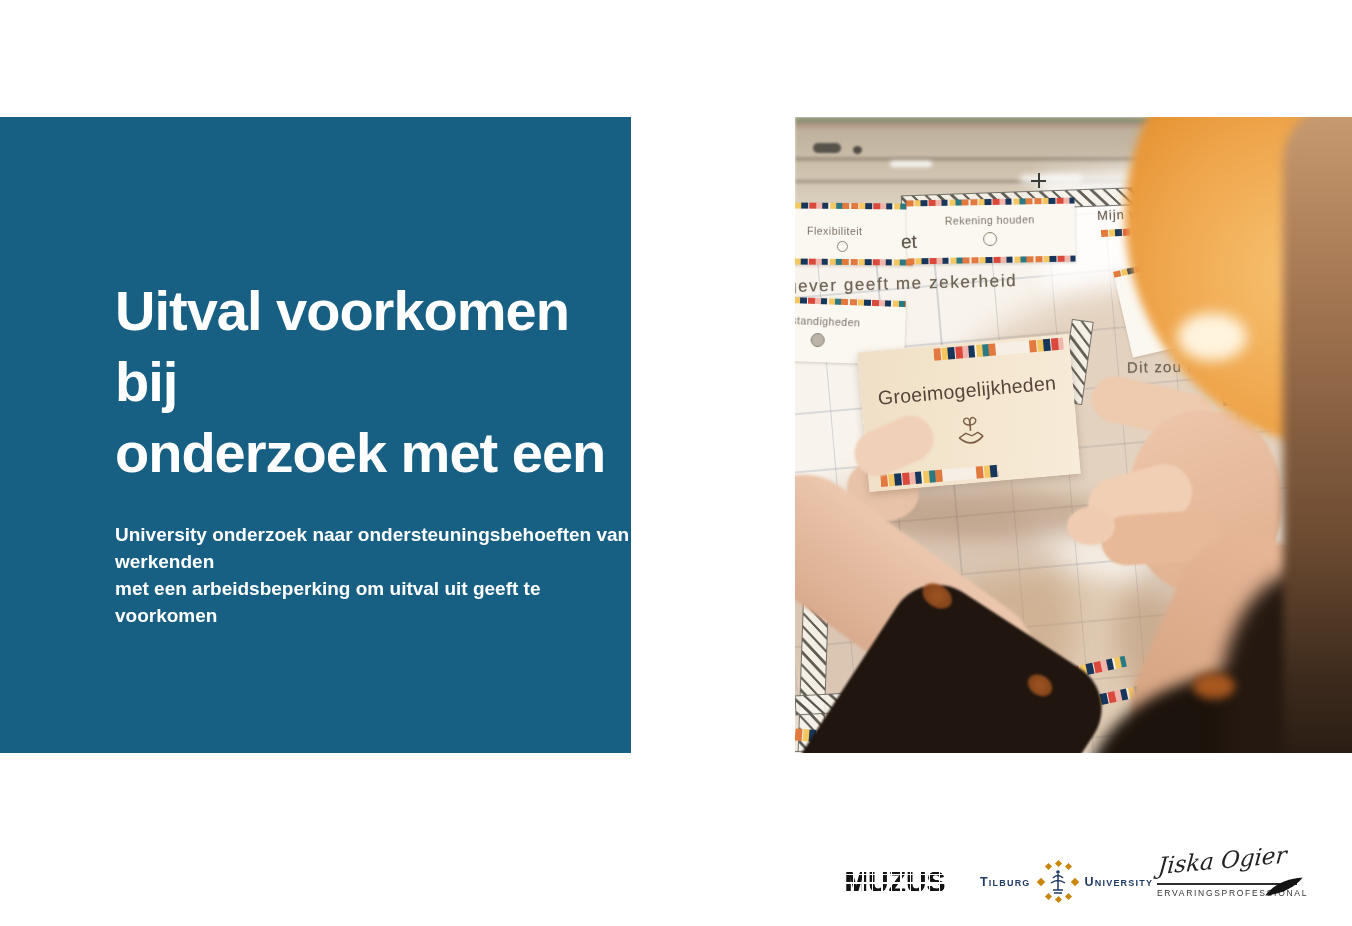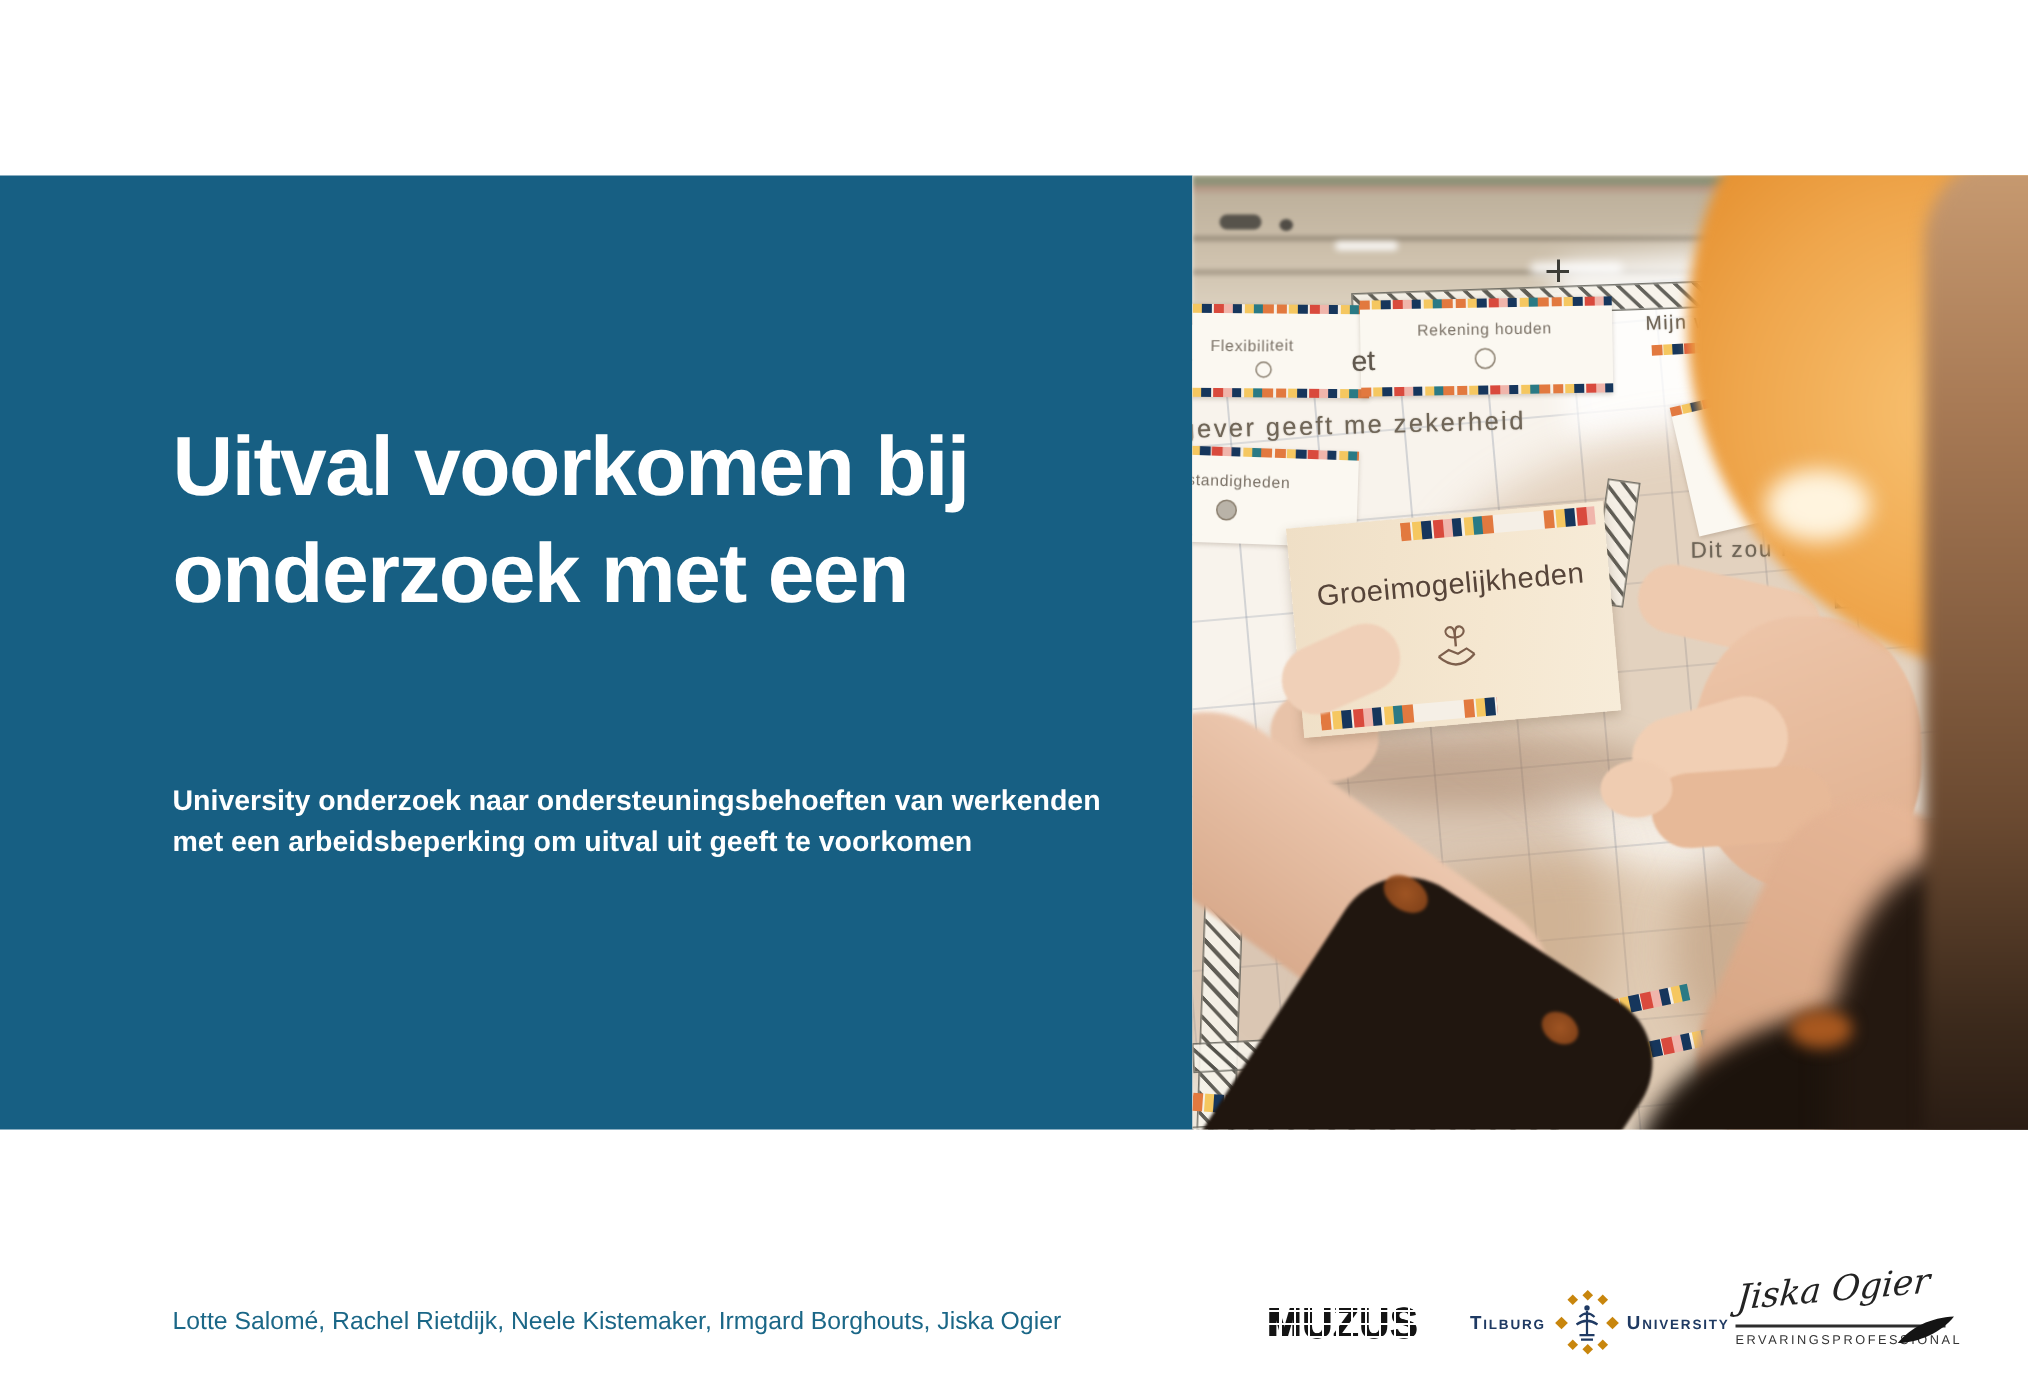--- a/index.html
+++ b/index.html
@@ -1,20 +1,20 @@
 <!DOCTYPE html>
 <html><head>
 <meta charset="utf-8">
 <style>
   html,body{margin:0;padding:0;background:#ffffff;}
   .page{position:relative;width:1352px;height:926px;background:#ffffff;overflow:hidden;
         font-family:"Liberation Sans", sans-serif;}
 
   
-  .panel{position:absolute;left:0;top:117px;width:795px;height:636px;background:#175F83;}
+  .panel{position:absolute;left:0;top:117px;width:631px;height:636px;background:#175F83;}
   .title{position:absolute;left:115px;top:158px;color:#ffffff;font-weight:bold;
          font-size:56px;line-height:71px;letter-spacing:-1px;}
   .title span{display:block;}
   .subtitle{position:absolute;left:115px;top:404px;color:#ffffff;font-weight:bold;
             font-size:19px;line-height:27px;letter-spacing:0;}
   .subtitle span{display:block;}
 
   
   .authors{position:absolute;left:115px;top:872px;color:#1B6787;font-size:16.5px;letter-spacing:0;}
 
@@ -285,21 +285,20 @@
     </div>
 
     <div class="helmet"></div>
     <div class="helmet-glint"></div>
     <div class="dark1"></div>
     <div class="dark2"></div>
     <div class="dark-glint"></div>
     <div class="hair"></div>
   </div>
 
-  <div class="authors">Lotte Salomé, Rachel Rietdijk, Neele Kistemaker, Irmgard Borghouts, Jiska Ogier</div>
 
   <div class="muzus-wrap">
     <div class="muzus">MUZUS</div>
     <div class="muzus-grid"></div>
   </div>
 
   <div class="tilburg">
     <span class="tu-word">Tilburg</span>
     <span class="tu-emblem">
       <span class="tu-d d1"></span>

